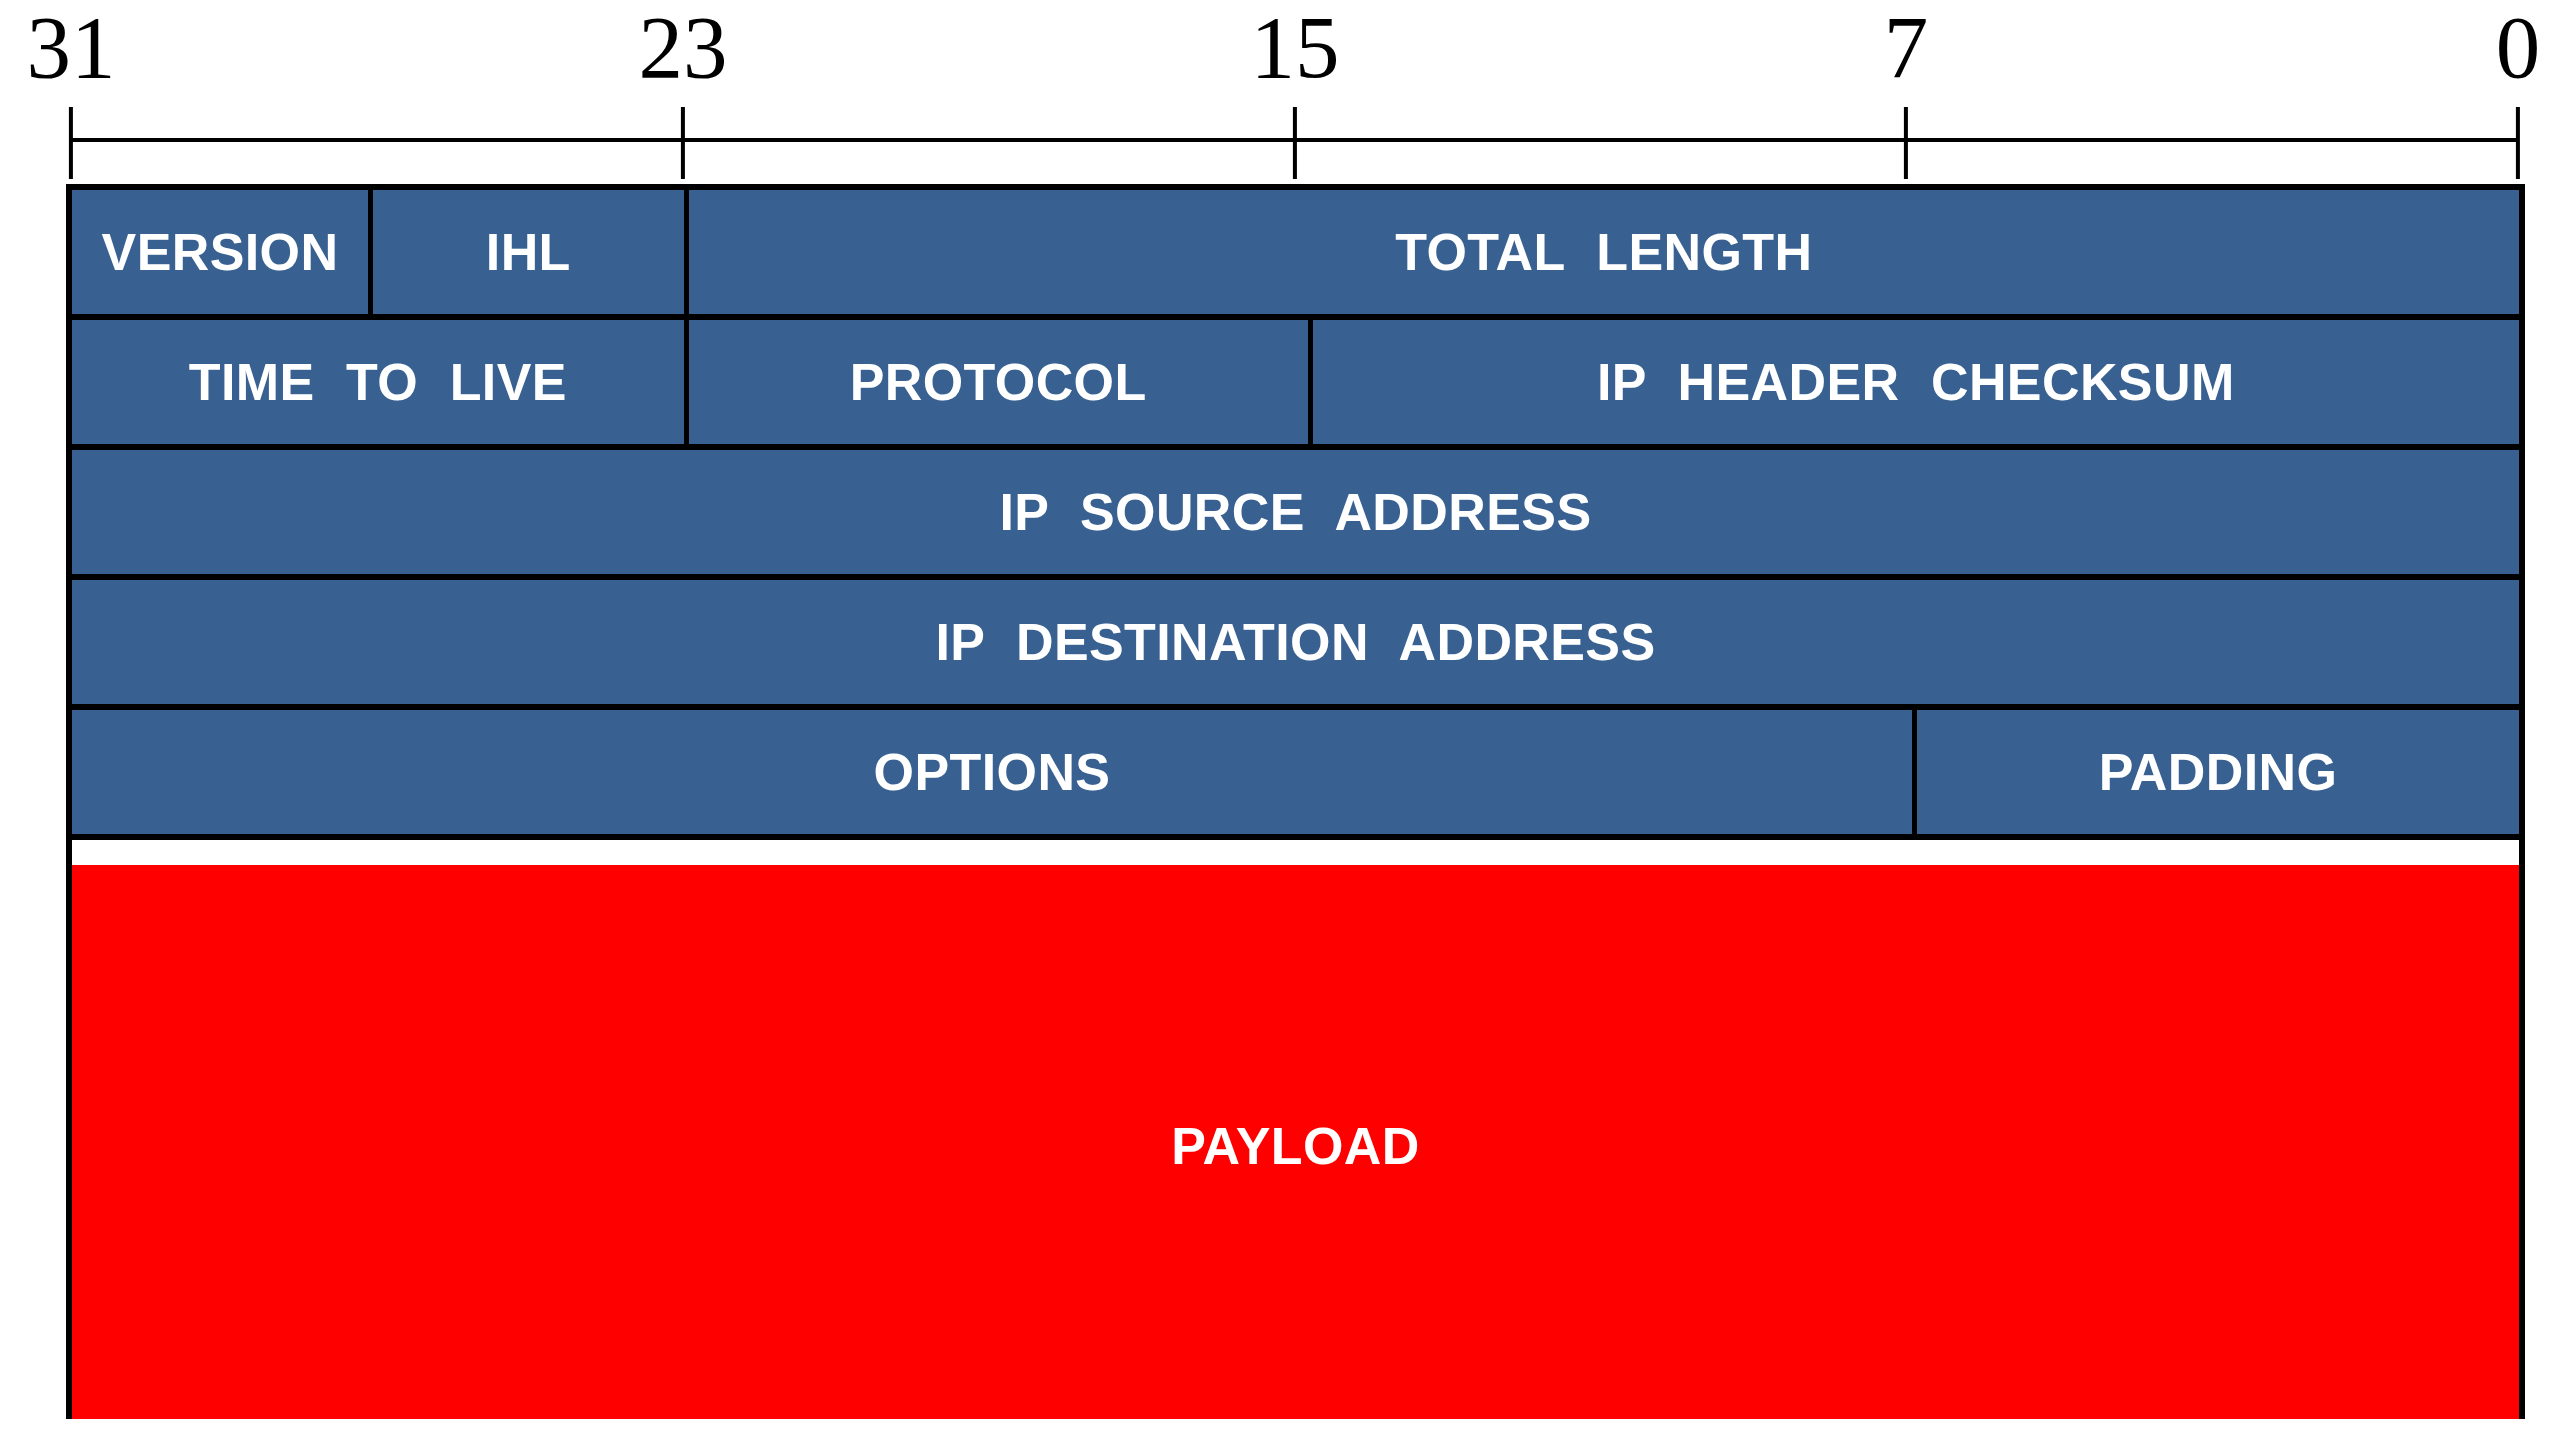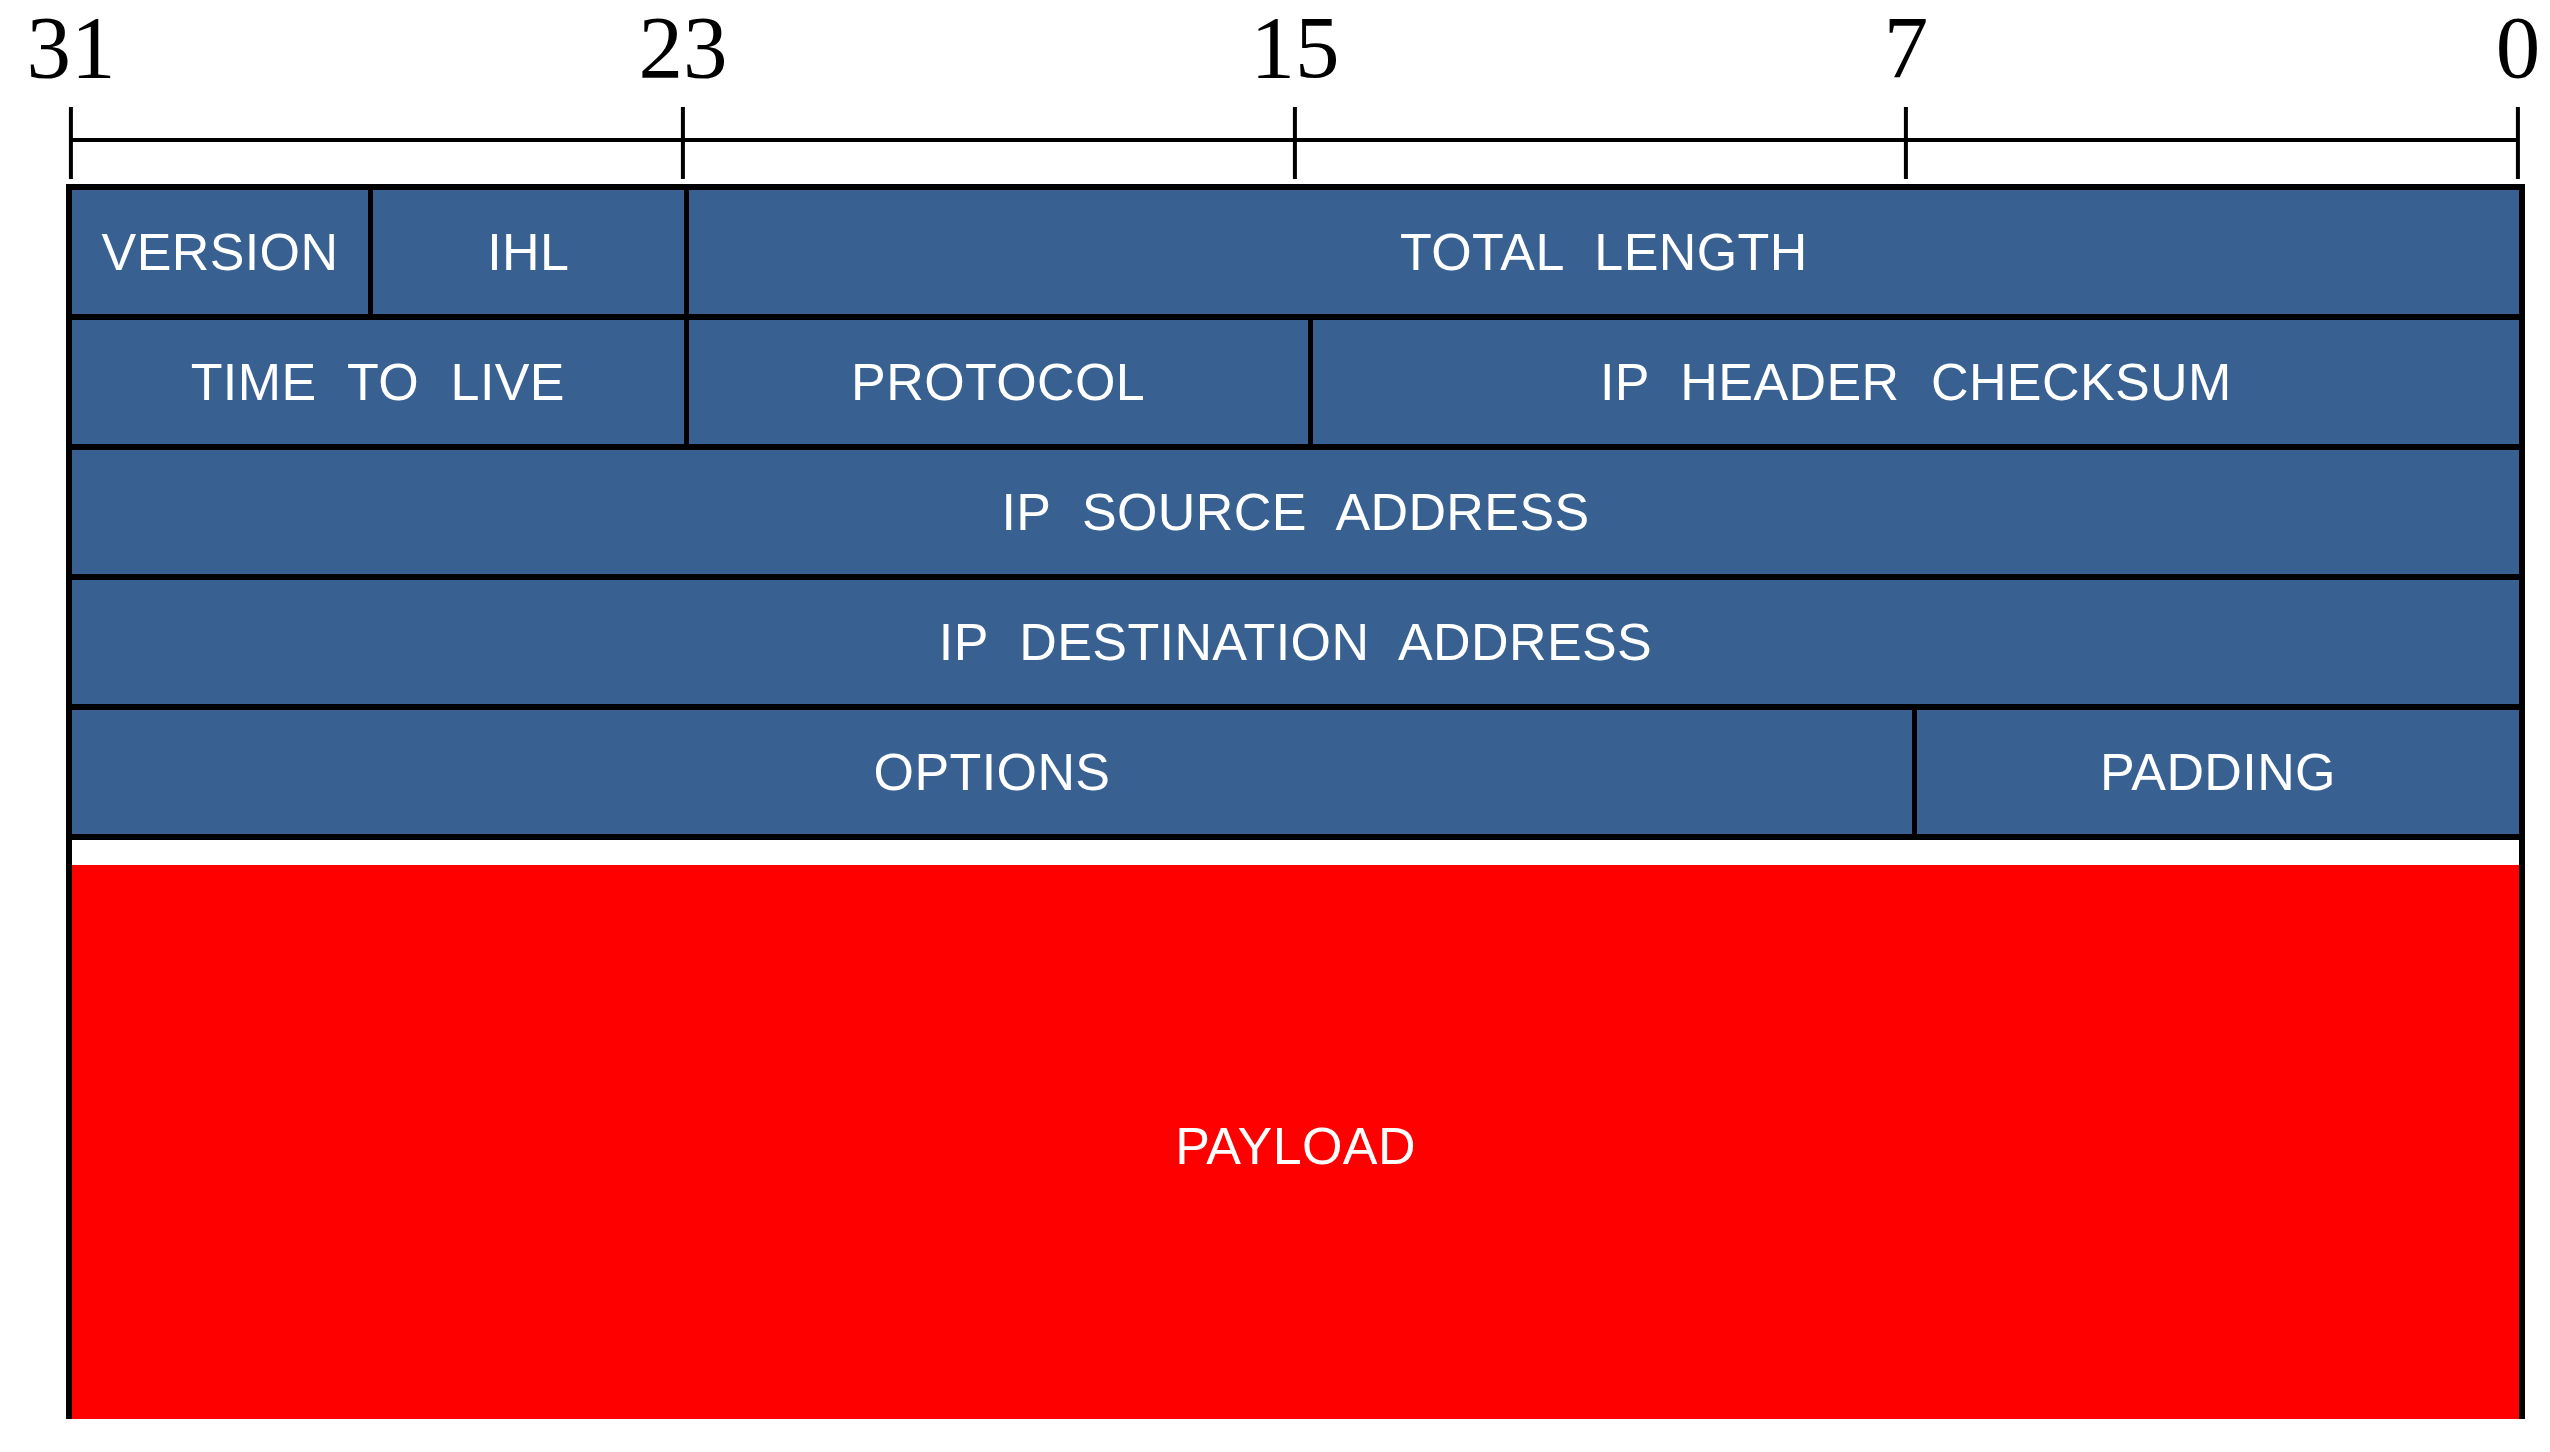--- a/index.html
+++ b/index.html
@@ -54,21 +54,21 @@
     border-bottom:6.8px solid var(--grid-border);
   }
   .cell{
     background:var(--field-fill);
     border-right:5.9px solid var(--grid-border);
     display:flex;align-items:center;justify-content:center;
   }
   .cell:last-child{border-right:none;}
   .cell-label{
     color:var(--field-text);
-    font-size:52px;font-weight:400;
+    font-size:52px;font-weight:700;
     letter-spacing:0.4px;word-spacing:0.32em;
     white-space:nowrap;
     text-align:center;
   }
   .payload-row{
     flex:1 1 auto;
     border-bottom:none;
     display:flex;align-items:center;justify-content:center;margin-top:25px;
   }
   .payload-cell{

